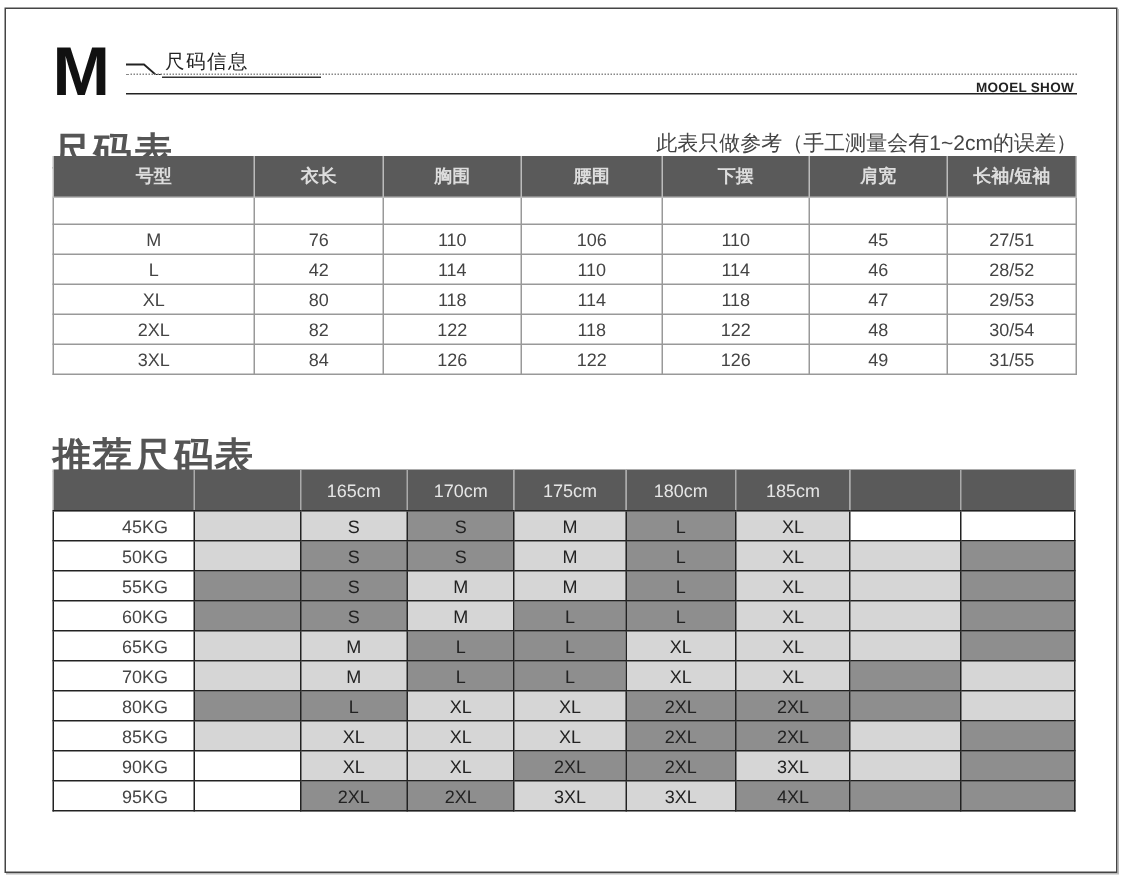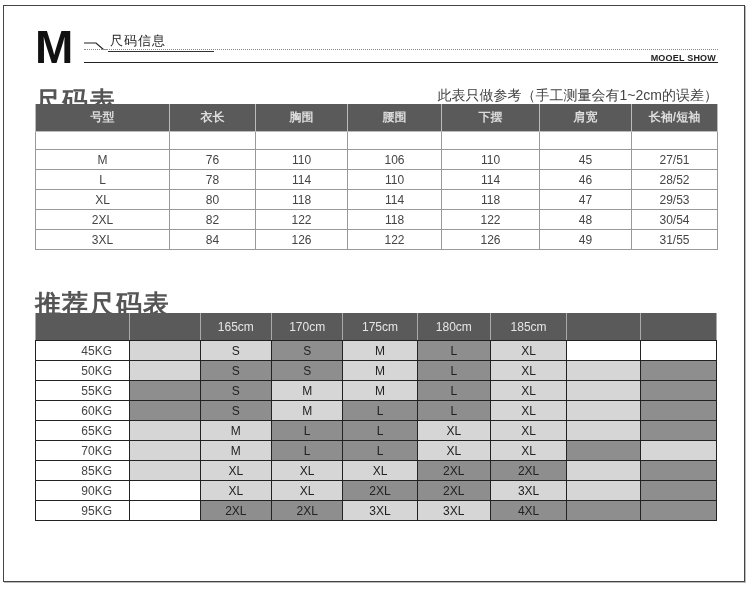--- a/index.html
+++ b/index.html
@@ -90,21 +90,21 @@
         <td>M</td>
         <td>76</td>
         <td>110</td>
         <td>106</td>
         <td>110</td>
         <td>45</td>
         <td>27/51</td>
       </tr>
       <tr>
         <td>L</td>
-        <td>78</td>
+        <td>42</td>
         <td>114</td>
         <td>110</td>
         <td>114</td>
         <td>46</td>
         <td>28/52</td>
       </tr>
       <tr>
         <td>XL</td>
         <td>80</td>
         <td>118</td>
@@ -222,20 +222,31 @@
         <td class="l"></td>
         <td class="l">M</td>
         <td class="d">L</td>
         <td class="d">L</td>
         <td class="l">XL</td>
         <td class="l">XL</td>
         <td class="d"></td>
         <td class="l"></td>
       </tr>
       <tr>
+        <td class="wt">80KG</td>
+        <td class="d"></td>
+        <td class="d">L</td>
+        <td class="l">XL</td>
+        <td class="l">XL</td>
+        <td class="d">2XL</td>
+        <td class="d">2XL</td>
+        <td class="d"></td>
+        <td class="l"></td>
+      </tr>
+      <tr>
         <td class="wt">85KG</td>
         <td class="l"></td>
         <td class="l">XL</td>
         <td class="l">XL</td>
         <td class="l">XL</td>
         <td class="d">2XL</td>
         <td class="d">2XL</td>
         <td class="l"></td>
         <td class="d"></td>
       </tr>

